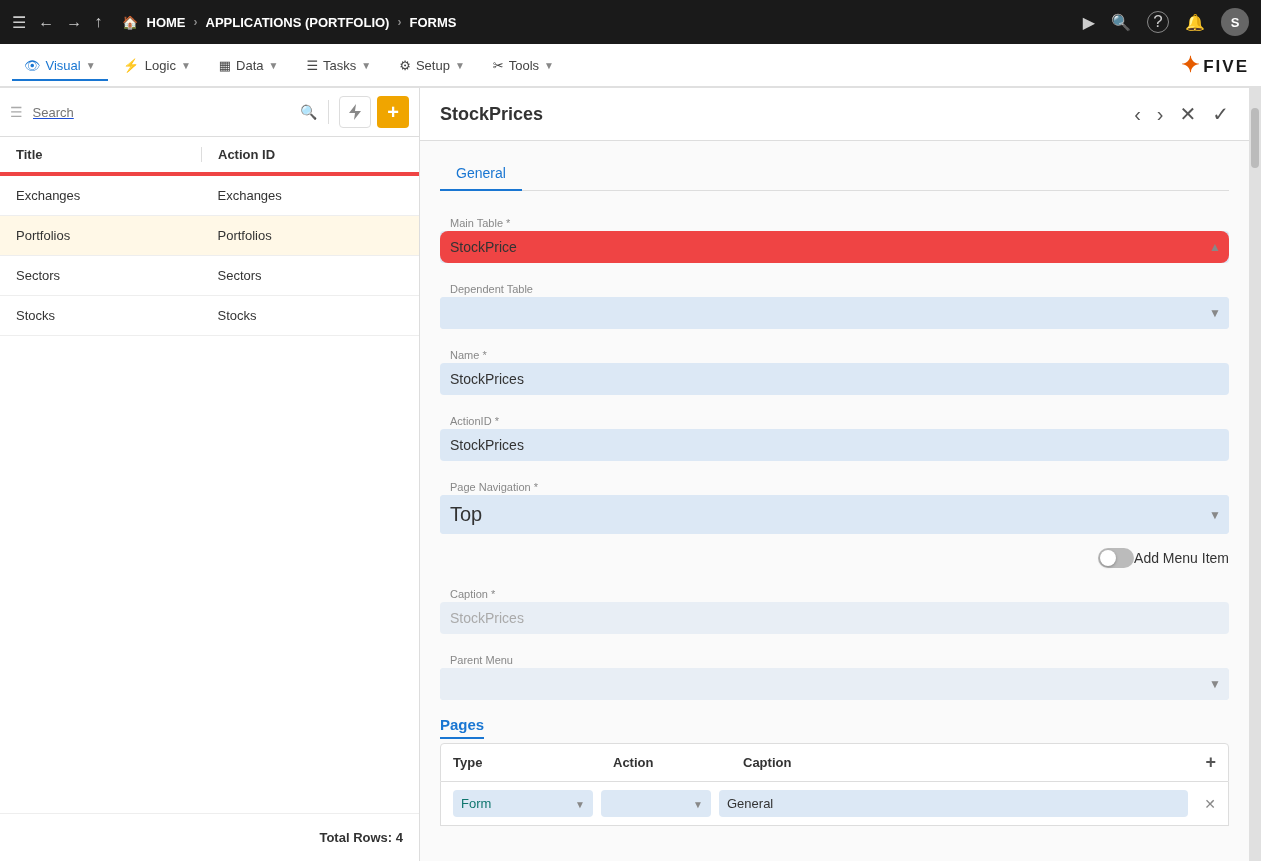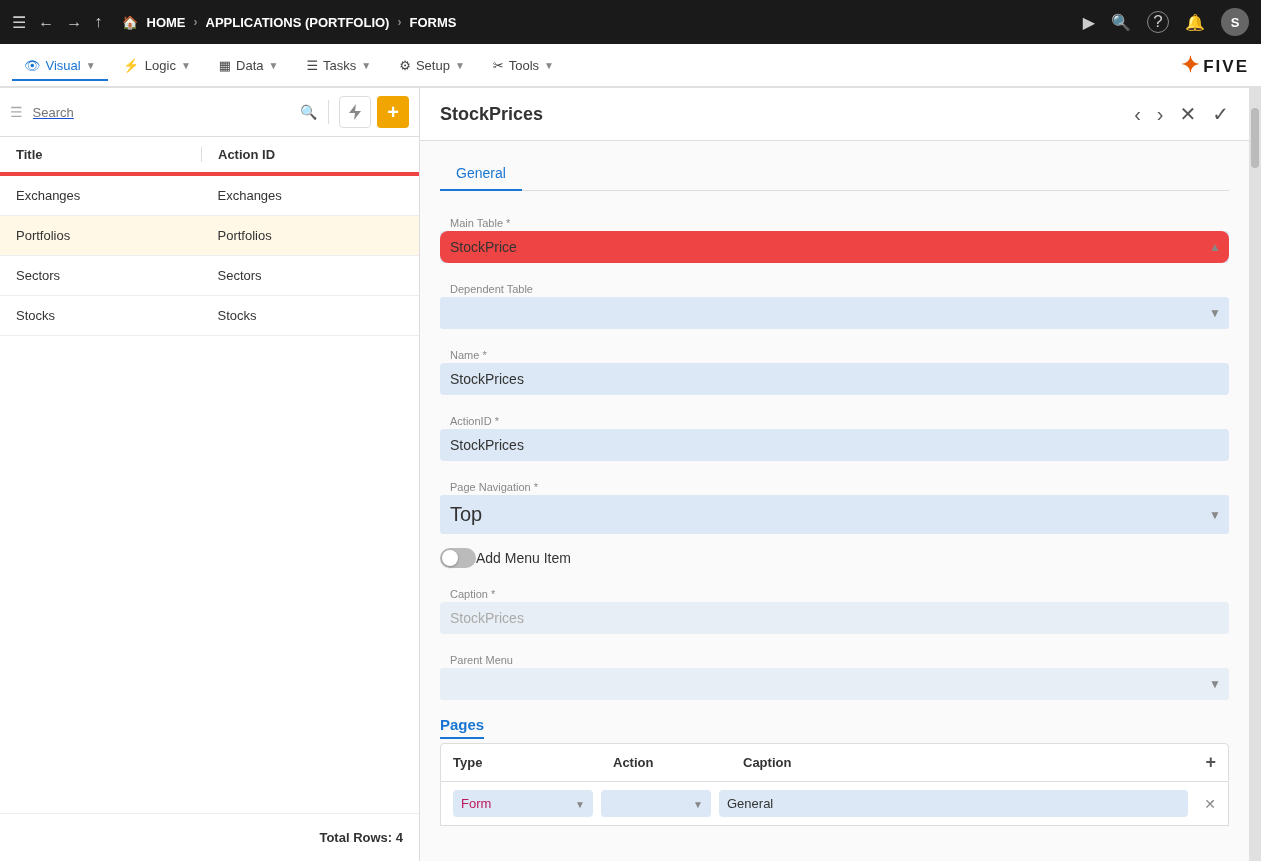--- a/index.html
+++ b/index.html
@@ -80,34 +80,34 @@
     
     .field-group { margin-bottom: 14px; }
     .field-label { font-size: 11px; color: #888; padding: 6px 10px 2px 10px; }
     .field-input { width: 100%; background: #dce8f5; border: none; border-radius: 4px; padding: 8px 10px; font-size: 14px; color: #333; outline: none; }
     .field-input-wrapper { position: relative; background: #dce8f5; border-radius: 4px; }
     .field-input-wrapper input { width: 100%; background: transparent; border: none; padding: 8px 32px 8px 10px; font-size: 14px; color: #333; outline: none; }
     .field-input-wrapper .dropdown-arrow { position: absolute; right: 8px; top: 50%; transform: translateY(-50%); color: #888; font-size: 12px; cursor: pointer; }
 
     
     .menu-section { margin-top: 12px; }
-    .toggle-row { display: flex; align-items: center; gap: 0; margin-bottom: 14px; }
+    .toggle-row { display: flex; align-items: center; gap: 0; margin-bottom: 14px; justify-content: flex-end; }
     .toggle { width: 36px; height: 20px; background: #bbb; border-radius: 10px; position: relative; cursor: pointer; }
     .toggle-knob { width: 16px; height: 16px; background: white; border-radius: 50%; position: absolute; top: 2px; left: 2px; box-shadow: 0 1px 3px rgba(0,0,0,0.3); }
     .toggle-label { font-size: 14px; color: #333; }
 
     
     .pages-section { margin-top: 16px; }
     .pages-table-header { display: flex; padding: 8px 12px; background: white; border: 1px solid #ddd; border-radius: 4px 4px 0 0; font-weight: 600; color: #333; font-size: 13px; align-items: center; }
     .pages-col-type { width: 160px; }
     .pages-col-action { width: 130px; }
     .pages-col-caption { flex: 1; }
     .pages-add-btn { margin-left: auto; color: #555; cursor: pointer; font-size: 18px; font-weight: bold; }
     .pages-table-row { display: flex; padding: 8px 12px; background: white; border: 1px solid #ddd; border-top: none; align-items: center; gap: 8px; }
-    .pages-select { background: #dce8f5; border: none; border-radius: 4px; padding: 6px 28px 6px 8px; font-size: 13px; color: #be185d; outline: none; appearance: none; cursor: pointer; }
+    .pages-select { background: #dce8f5; border: none; border-radius: 4px; padding: 6px 28px 6px 8px; font-size: 13px; color: #0f766e; outline: none; appearance: none; cursor: pointer; }
     .pages-select-wrapper { position: relative; width: 140px; }
     .pages-select-wrapper select { width: 100%; }
     .pages-select-wrapper .arrow { position: absolute; right: 8px; top: 50%; transform: translateY(-50%); font-size: 10px; color: #888; pointer-events: none; }
     .pages-caption-input { flex: 1; background: #dce8f5; border: none; border-radius: 4px; padding: 6px 8px; font-size: 13px; color: #333; outline: none; }
     .pages-close-btn { color: #888; cursor: pointer; font-size: 14px; margin-left: 8px; }
 
     
     .right-content::-webkit-scrollbar { width: 8px; }
     .right-content::-webkit-scrollbar-track { background: #f0f0f0; }
     .right-content::-webkit-scrollbar-thumb { background: #ccc; border-radius: 4px; }

